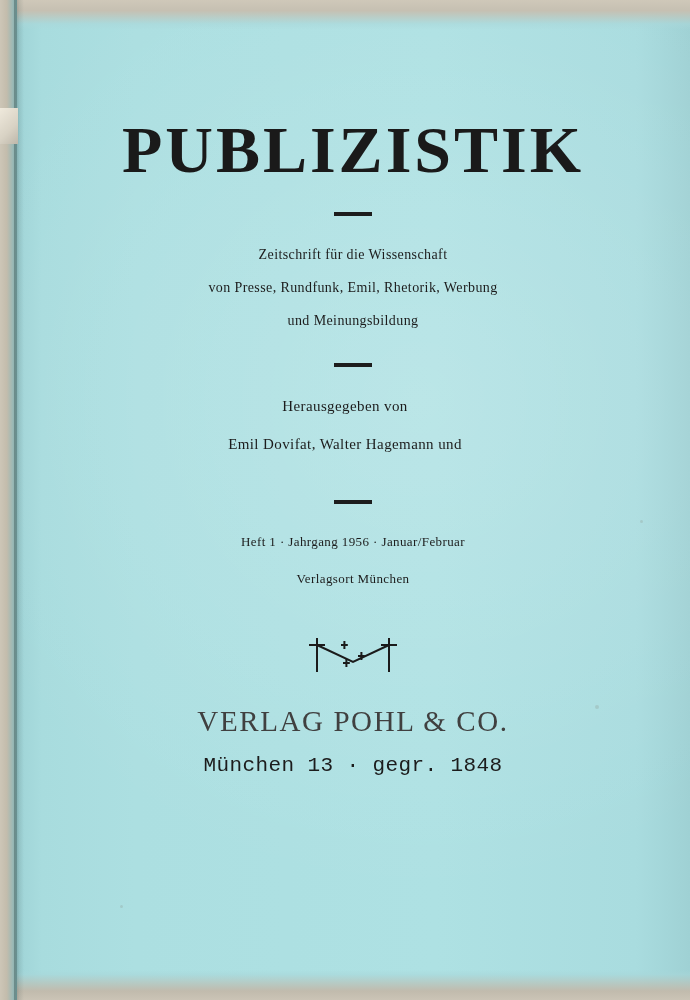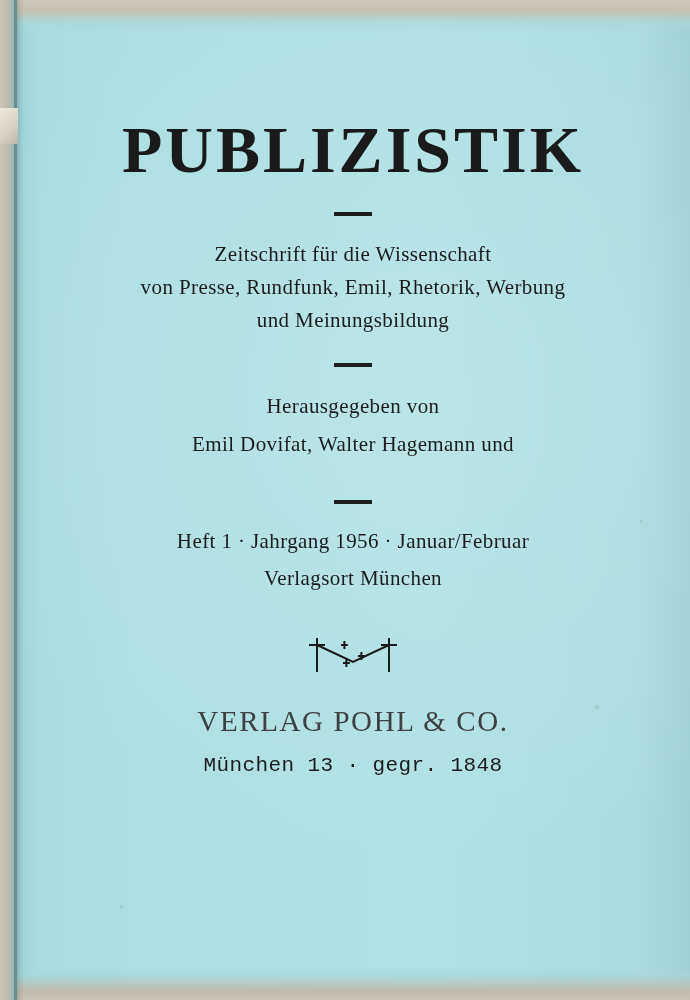--- a/index.html
+++ b/index.html
@@ -110,42 +110,42 @@
 
   .rule1 { position: absolute; left: 318px; top: 212px; }
   .rule2 { position: absolute; left: 318px; top: 363px; }
   .rule3 { position: absolute; left: 318px; top: 500px; }
 
   .subtitle {
     position: absolute;
     left: 60px;
     top: 238px;
     width: 554px;
-    font-size: 21px;
+    font-size: 14px;
     line-height: 33px;
     letter-spacing: 0.4px;
   }
 
   .editors {
     position: absolute;
-    left: 60px;
+    left: 52px;
     top: 387px;
     width: 554px;
-    font-size: 21px;
+    font-size: 15px;
     line-height: 38px;
     letter-spacing: 0.4px;
     font-family: Liberation Serif, serif;
   }
 
   .issue {
     position: absolute;
     left: 60px;
     top: 523px;
     width: 554px;
-    font-size: 21px;
+    font-size: 13px;
     line-height: 37px;
     letter-spacing: 0.4px;
   }
 
   .printer-mark {
     position: absolute;
     left: 287px;
     top: 632px;
     width: 100px;
     height: 46px;

